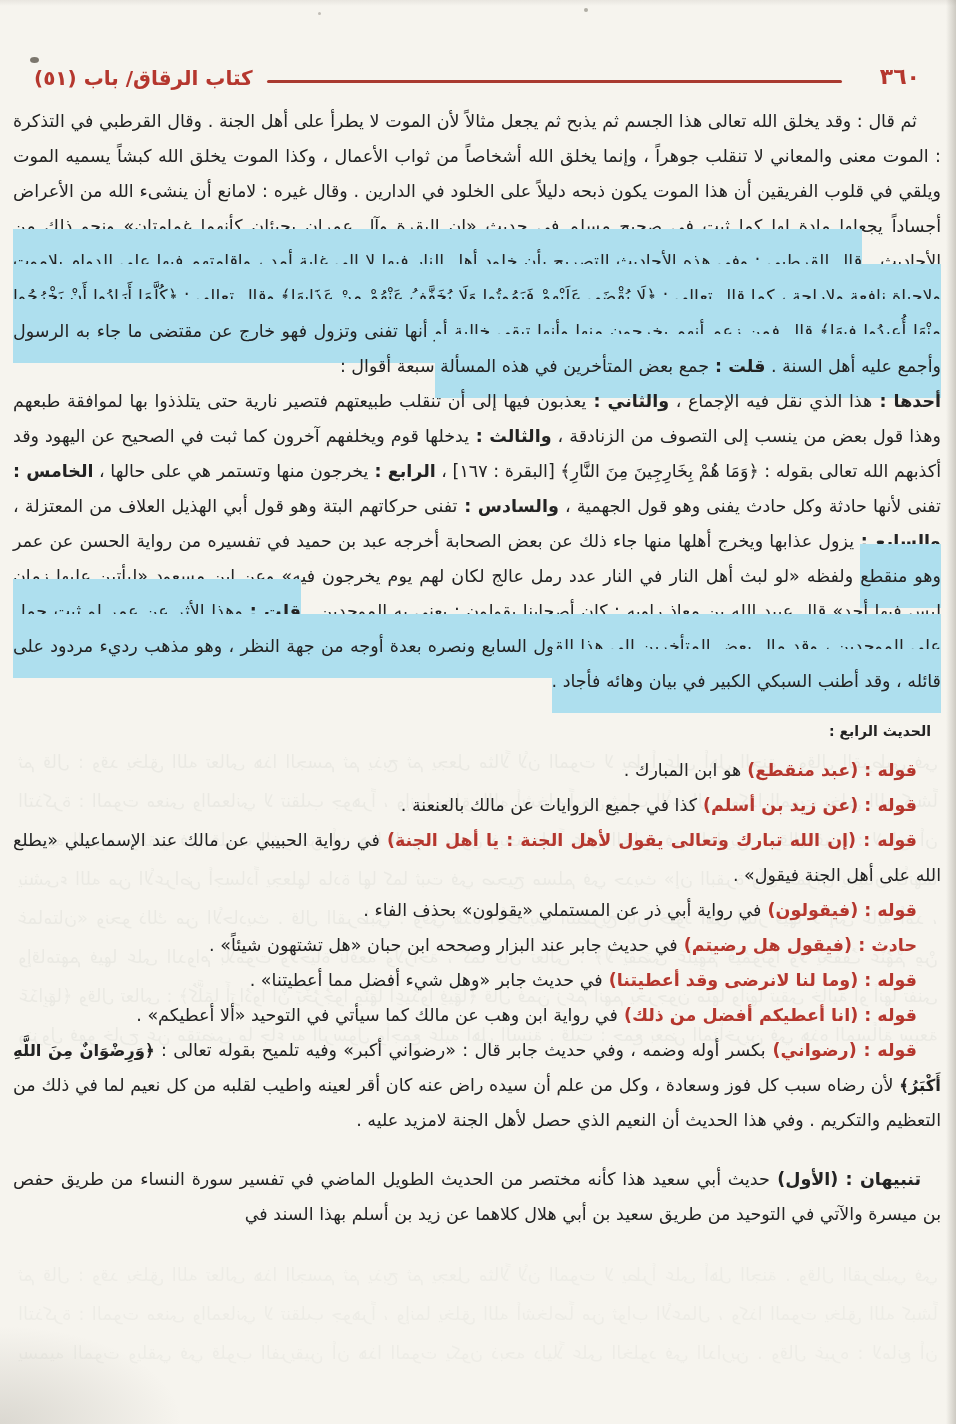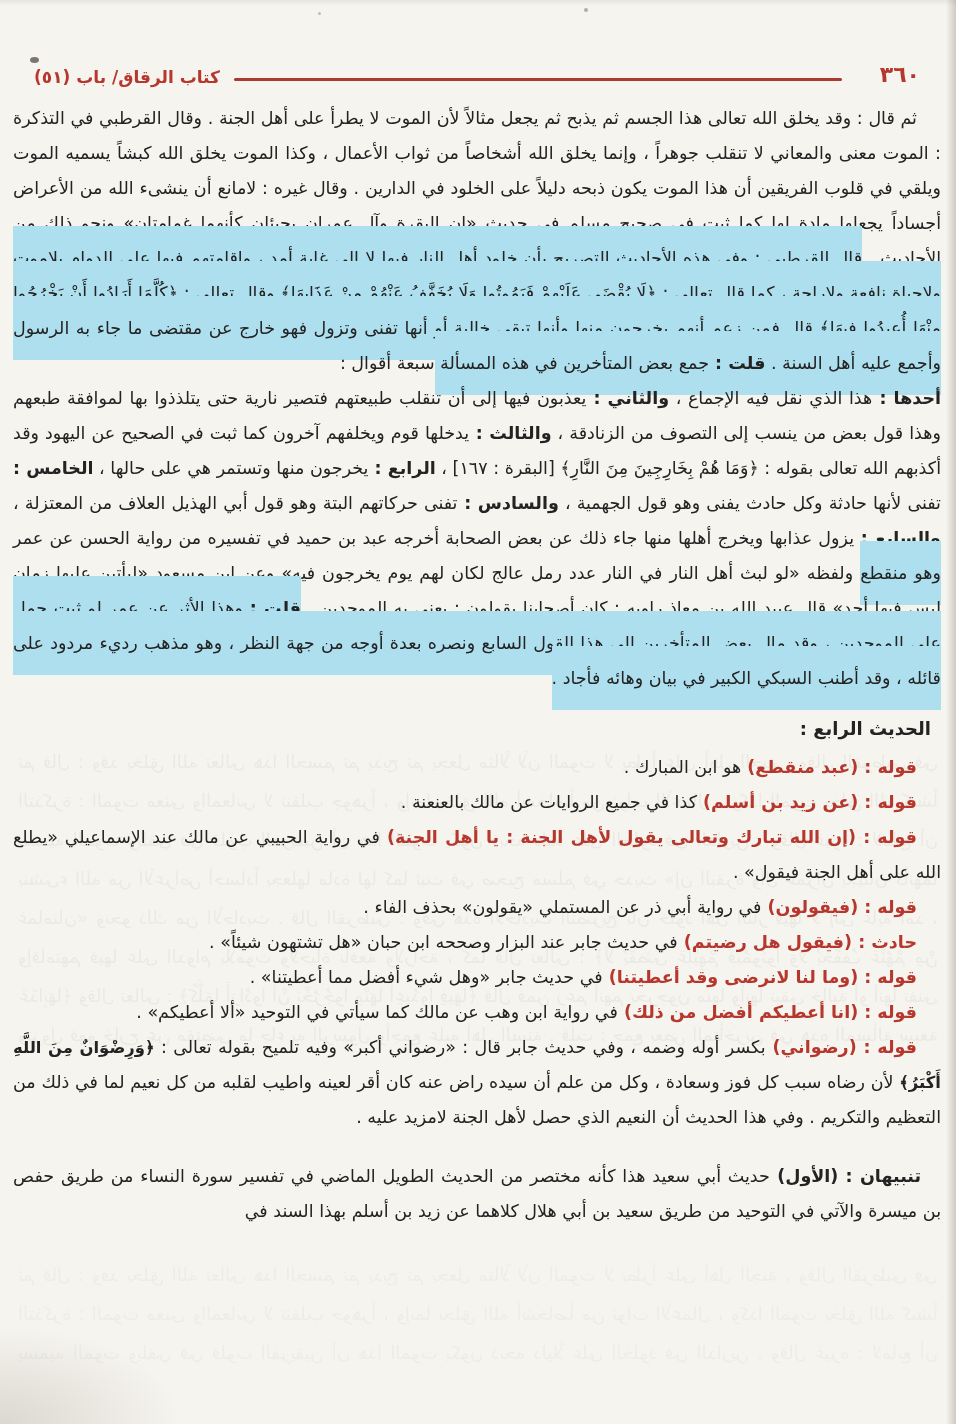--- a/index.html
+++ b/index.html
@@ -48,33 +48,33 @@
   }
   .page-num{
     color:var(--red);font-size:22px;font-weight:bold;
     letter-spacing:1px;white-space:nowrap;margin-left:24px;
   }
   .header-rule{
     flex:1 1 auto;height:3px;background:var(--rule);
     margin:10px 14px 0 14px;border-radius:2px;
   }
   .header-title{
-    color:var(--red);font-size:17px;font-weight:bold;white-space:nowrap;
+    color:var(--red);font-size:20px;font-weight:bold;white-space:nowrap;
     padding-top:4px;
   }
 
   .body-text{
     position:relative;z-index:1;
     padding:14px 15px 0 13px;
     font-size:17.5px;line-height:35px;
     text-align:justify;
   }
   .para{margin:0;}
   .para.indent{text-indent:24px;}
-  .para.heading{font-weight:bold;margin:15px 0 4px;text-indent:10px;font-size:18px;}
+  .para.heading{font-weight:bold;margin:15px 0 4px;text-indent:10px;font-size:14px;}
   .para.tanbih{margin-top:24px;text-indent:20px;}
   .b{font-weight:bold;}
   .red{color:var(--red);font-weight:bold;}
   .hl{background:var(--hl);padding:22px 0;}
   .quran{font-weight:bold;font-size:.94em;}
 </style>
 </head>
 <body>
 
 <div class="page">

